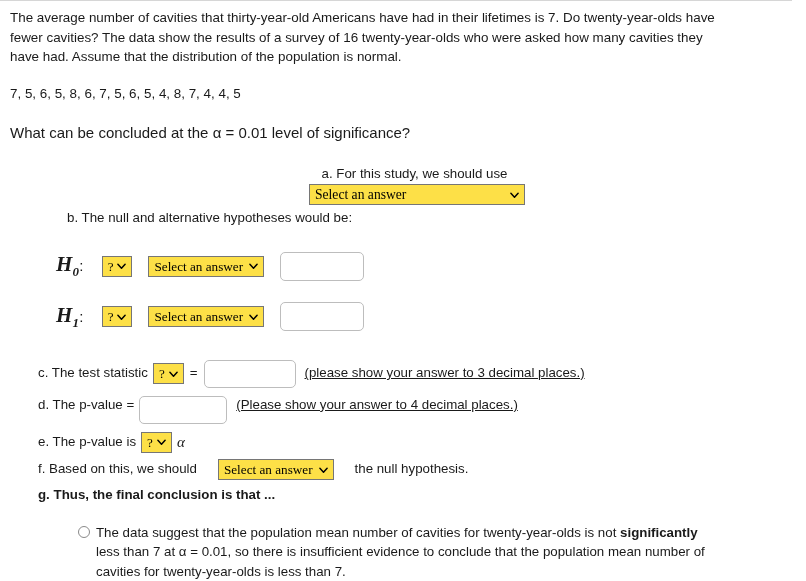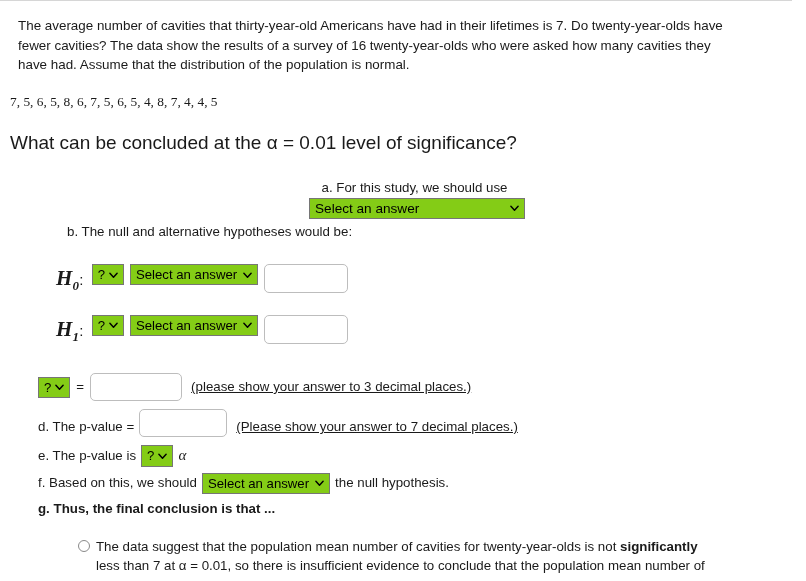--- a/index.html
+++ b/index.html
@@ -26,44 +26,43 @@
   }
   .page {
     position: relative;
     padding: 8px 10px 0 10px;
     box-sizing: border-box;
     width: 806px;
   }
 
   
   .intro {
-    margin: 8px;
+    margin: 0;
     width: 706px;
     font-size: 13.4px;
     line-height: 1.46;
   }
   .data-line {
     margin: 17px 0 0 0;
     font-size: 13.4px;
-    font-family: Liberation Serif, serif;
   }
   .alpha-question {
     margin: 19px 0 0 0;
-    font-size: 19px;
+    font-size: 15px;
   }
 
   
   .sel {
     display: inline-block;
     vertical-align: middle;
     box-sizing: border-box;
-    background: #84cc16;
+    background: #fde047;
     border: 1px solid #767676;
     border-radius: 0;
-    font-family: Liberation Sans, sans-serif;
+    font-family: Liberation Serif, serif;
     font-size: 13.2px;
     color: #000000;
     line-height: 1;
     padding: 3px 20px 3px 4px;
     position: relative;
     white-space: nowrap;
   }
   .sel .caret {
     position: absolute;
     right: 5px;
@@ -113,23 +112,23 @@
   }
   .row-a .lbl { margin-right: 5px; }
   .row-b {
     margin: 4px 0 0 28px;
     padding-left: 29px;
   }
 
   
   .hyp-row {
     display: flex;
-    align-items: flex-start;
+    align-items: center;
     margin-left: 46px;
-    gap: 6px;
+    gap: 16px;
   }
   .hyp-row.h0 { margin-top: 22px; }
   .hyp-row.h1 { margin-top: 19px; }
   .hyp-label {
     font-family: "Liberation Serif", serif;
     font-style: italic;
     font-size: 21px;
     font-weight: 600;
     letter-spacing: 0.2px;
     margin-right: 2px;
@@ -148,35 +147,35 @@
 
   
   .row-c {
     display: flex;
     align-items: center;
     margin: 27px 0 0 28px;
     gap: 5px;
   }
   .row-d {
     display: flex;
-    align-items: flex-end;
+    align-items: flex-start;
     margin: 8px 0 0 28px;
     gap: 5px;
   }
   .row-e {
     display: flex;
     align-items: center;
     margin: 8px 0 0 28px;
     gap: 5px;
   }
   .row-f {
     display: flex;
     align-items: center;
     margin: 6px 0 0 28px;
-    gap: 5px;
+    gap: 21px;
   }
   .row-g {
     margin: 6px 0 0 28px;
     font-weight: bold;
   }
   .eqsign { margin: 0 1px; }
   .note { margin-left: 4px; text-decoration: underline; }
   .alpha {
     font-family: "Liberation Serif", serif;
     font-style: italic;
@@ -268,35 +267,36 @@
     <span class="sel answer">
       <span>Select an answer</span>
       <svg class="caret" viewBox="0 0 10 10">
           <path d="M1 3 L5 7.5 L9 3" stroke="#000" stroke-width="1.6" fill="none" stroke-linecap="round" stroke-linejoin="round"></path>
         </svg>
     </span>
     <span class="txtbox hyp" title=""></span>
   </div>
 
   <div class="row-c">
+    <span>c. The test statistic</span>
     <span class="sel tiny">
       <span>?</span>
       <svg class="caret" viewBox="0 0 10 10">
           <path d="M1 3 L5 7.5 L9 3" stroke="#000" stroke-width="1.6" fill="none" stroke-linecap="round" stroke-linejoin="round"></path>
         </svg>
     </span>
     <span class="eqsign">=</span>
     <span class="txtbox stat" title=""></span>
     <span class="note">(please show your answer to 3 decimal places.)</span>
   </div>
 
   <div class="row-d">
     <span>d. The p-value =</span>
     <span class="txtbox pval" title=""></span>
-    <span class="note">(Please show your answer to 7 decimal places.)</span>
+    <span class="note">(Please show your answer to 4 decimal places.)</span>
   </div>
 
   <div class="row-e">
     <span>e. The p-value is</span>
     <span class="sel tiny">
       <span>?</span>
       <svg class="caret" viewBox="0 0 10 10">
           <path d="M1 3 L5 7.5 L9 3" stroke="#000" stroke-width="1.6" fill="none" stroke-linecap="round" stroke-linejoin="round"></path>
         </svg>
     </span>

